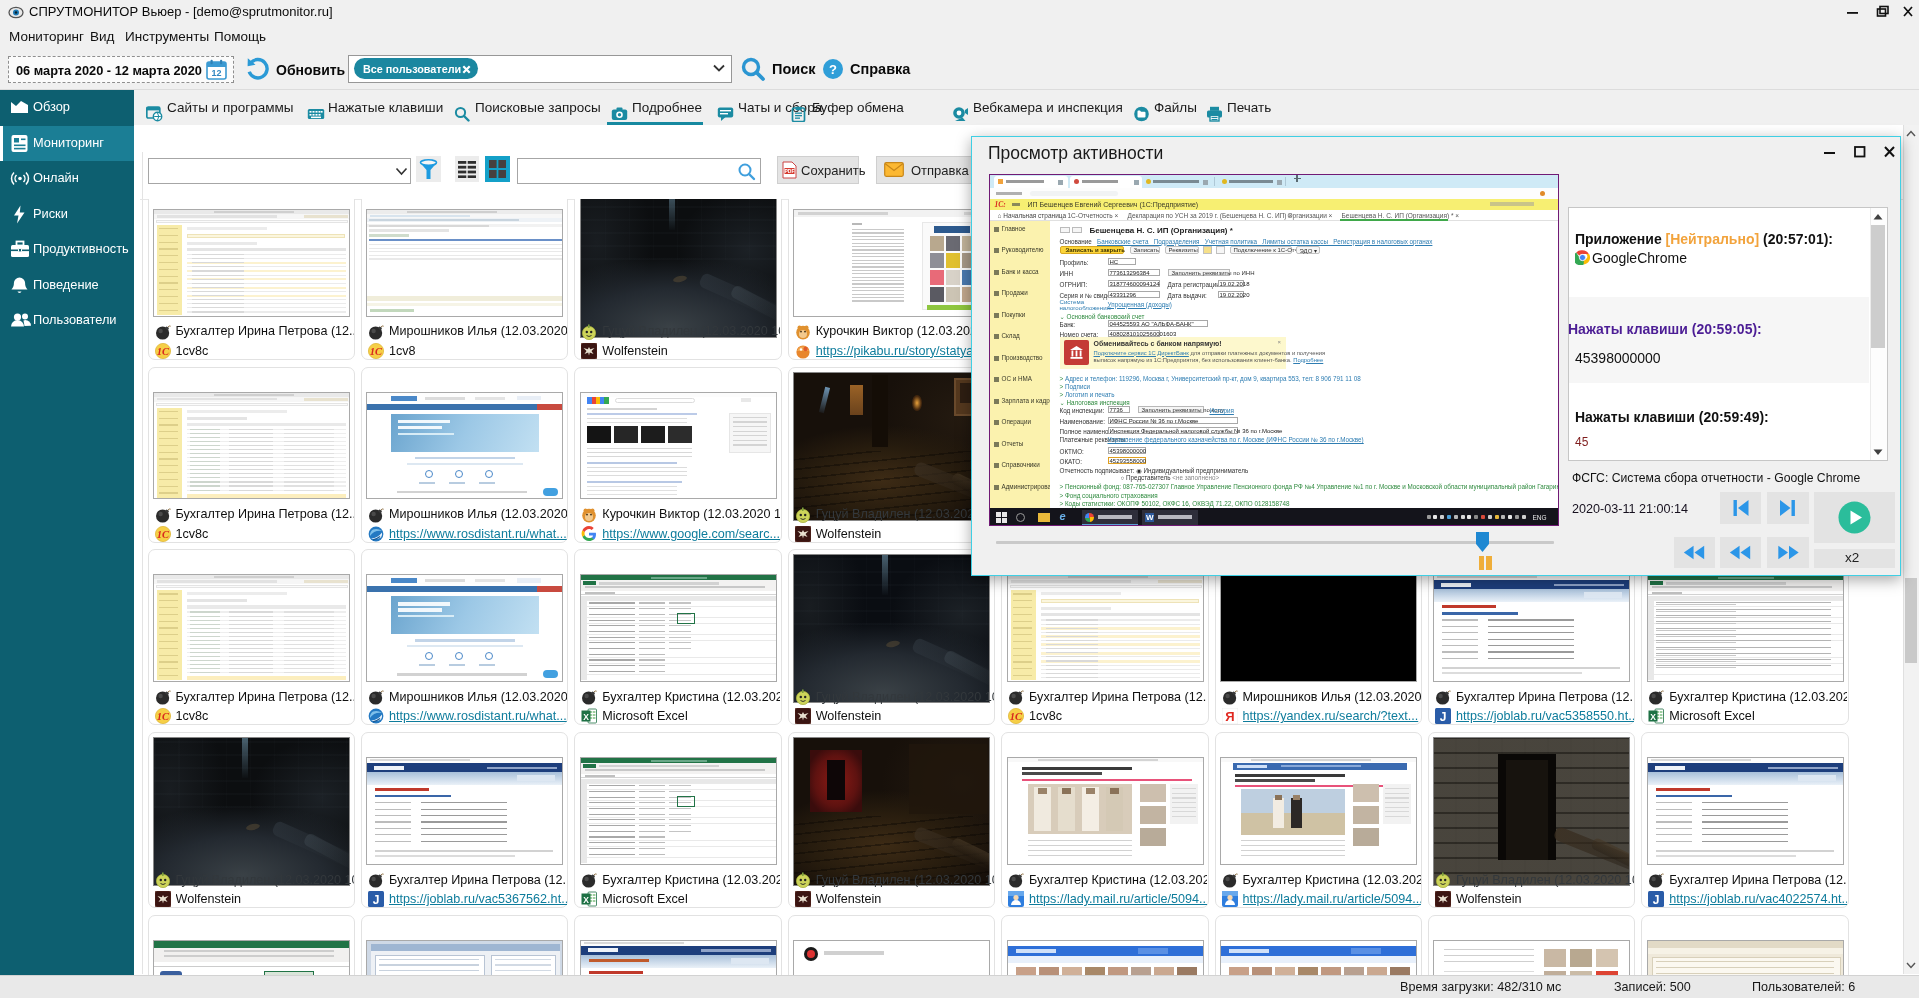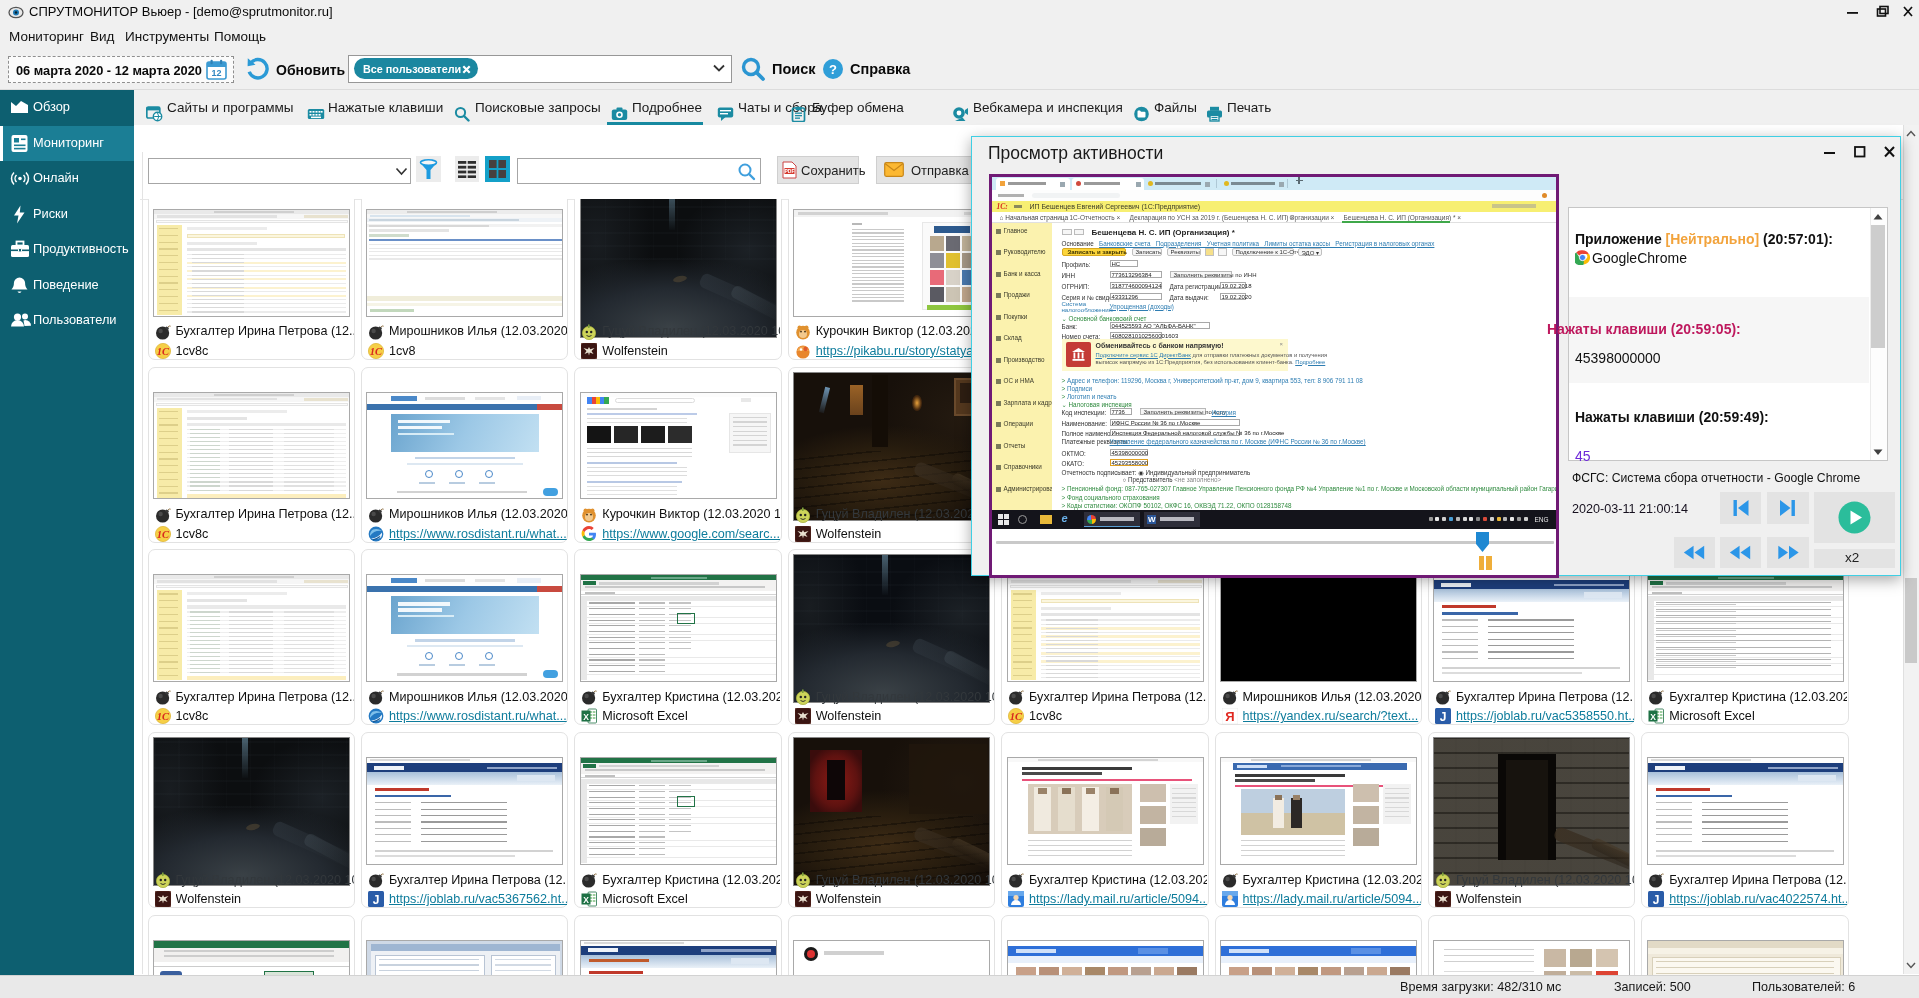--- a/index.html
+++ b/index.html
@@ -26,21 +26,21 @@
 .cap2{position:absolute;left:27px;top:159px;width:178px;height:16px;font-size:12.6px;color:#101010;white-space:nowrap;overflow:hidden}
 .cell.gamecell .cap1{color:#33383c;z-index:3}
 .icn{position:absolute;left:6px;width:16px;height:16px;border-radius:3px;text-align:center}
 .av1{top:139px}.av2{top:158px}
 a.lnk{color:#0e7c9c;text-decoration:underline}
 #statusbar{left:0;top:974.5px;width:1919px;height:23.5px;background:#e9e9e9;border-top:1px solid #d2d2d2;font-size:12.6px;color:#161616}
 .sbtxt{position:absolute;top:4px}
 #gridsb{left:1903px;top:125px;width:16px;height:849px;background:#f2f2f2;border-left:1px solid #e0e0e0}
 #modal{left:971px;top:135.5px;width:930px;height:440.5px;background:#f0f0f0;border:1px solid #3fcfe4;box-shadow:0 4px 14px rgba(0,0,0,.35);z-index:10}
 .mbtn{position:absolute;background:#e3e3e3}
-.shot{position:absolute;left:16.5px;top:37px;width:570.5px;height:404px;background:#fff;border:3px solid #701a75;overflow:hidden}
+.shot{position:absolute;left:16.5px;top:37px;width:570.5px;height:352px;background:#fff;border:1px solid #701a75;overflow:hidden}
 .tl{position:absolute;white-space:nowrap}
 </style></head><body>
 <div class="abs" id="titlebar">
 <svg class="abs" style="left:8px;top:5px" width="16" height="15" viewBox="0 0 16 15">
       <ellipse cx="8" cy="7.5" rx="7" ry="5.2" fill="#e8e8e8" stroke="#555" stroke-width="1.3"></ellipse>
       <circle cx="8" cy="7.5" r="3" fill="#1d78b4"></circle>
       <circle cx="8" cy="7.5" r="1.2" fill="#06232f"></circle>
     </svg>
 <div class="abs tl" style="left:29px;top:4px;font-size:13px;color:#0a0a0a;font-weight:normal;">СПРУТМОНИТОР Вьюер - [demo@sprutmonitor.ru]</div>
 <svg class="abs" style="left:1845px;top:4px" width="70" height="16" viewBox="0 0 70 16">
@@ -1915,24 +1915,24 @@
 <div class="abs" style="left:597px;top:160px;width:300px;height:86px;background:#f6f6f6"></div>
 <div class="abs tl" style="left:603px;top:94px;font-size:14px;color:#111;font-weight:bold">Приложение <span style="color:#f2a33c">[Нейтрально]</span>  (20:57:01):</div>
 <svg class="abs" style="left:603px;top:113px" width="15" height="15" viewBox="0 0 24 24">
       <circle cx="12" cy="12" r="11.5" fill="#fff"></circle>
       <path d="M12 0.5 a11.5 11.5 0 0 1 10 5.8 L12 6.3 a5.8 5.8 0 0 0-5 2.9 L2 3.8 A11.5 11.5 0 0 1 12 0.5 Z" fill="#ea4335"></path>
       <path d="M22.6 6.3 a11.5 11.5 0 0 1-8.6 17 L9.5 14.5 a5.8 5.8 0 0 0 8.3-8.2 Z" fill="#fbbc05"></path>
       <path d="M2 3.8 L7 12 a5.8 5.8 0 0 0 7 5.3 L14 23.3 A11.5 11.5 0 0 1 2 3.8 Z" fill="#34a853"></path>
       <circle cx="12" cy="12" r="5" fill="#4285f4" stroke="#fff" stroke-width="1.4"></circle>
     </svg>
 <div class="abs tl" style="left:620px;top:113px;font-size:14px;color:#111">GoogleChrome</div>
-<div class="abs tl" style="left:575px;top:184px;font-size:14px;color:#be185d;font-weight:bold">Нажаты  клавиши (20:59:05):</div>
+<div class="abs tl" style="left:596px;top:184px;font-size:14px;color:#4c1d95;font-weight:bold">Нажаты  клавиши (20:59:05):</div>
 <div class="abs tl" style="left:603px;top:213px;font-size:14px;color:#111">45398000000</div>
 <div class="abs tl" style="left:603px;top:272px;font-size:14px;color:#111;font-weight:bold">Нажаты  клавиши (20:59:49):</div>
-<div class="abs tl" style="left:603px;top:311px;font-size:14px;color:#6d28d9">45</div>
+<div class="abs tl" style="left:603px;top:298px;font-size:12px;color:#7f1d1d">45</div>
 <div class="abs" style="left:897.5px;top:71px;width:17px;height:252.5px;background:#fdfdfd;border-left:1px solid #ebebeb"></div>
 <svg class="abs" style="left:901px;top:76px" width="10" height="8" viewBox="0 0 10 8">
       <path d="M0.5 6.5 L5 1 L9.5 6.5 Z" fill="#404040"></path>
     </svg>
 <svg class="abs" style="left:901px;top:311px" width="10" height="8" viewBox="0 0 10 8">
       <path d="M0.5 1.5 L5 7 L9.5 1.5 Z" fill="#404040"></path>
     </svg>
 <div class="abs" style="left:899px;top:88px;width:14px;height:123px;background:#cdcdcd"></div>
 <div class="abs tl" style="left:600px;top:334.5px;font-size:12.2px;color:#111">ФСГС: Система сбора отчетности - Google Chrome</div>
 <div class="abs tl" style="left:600px;top:365.5px;font-size:12.6px;color:#16101e">2020-03-11 21:00:14</div>

